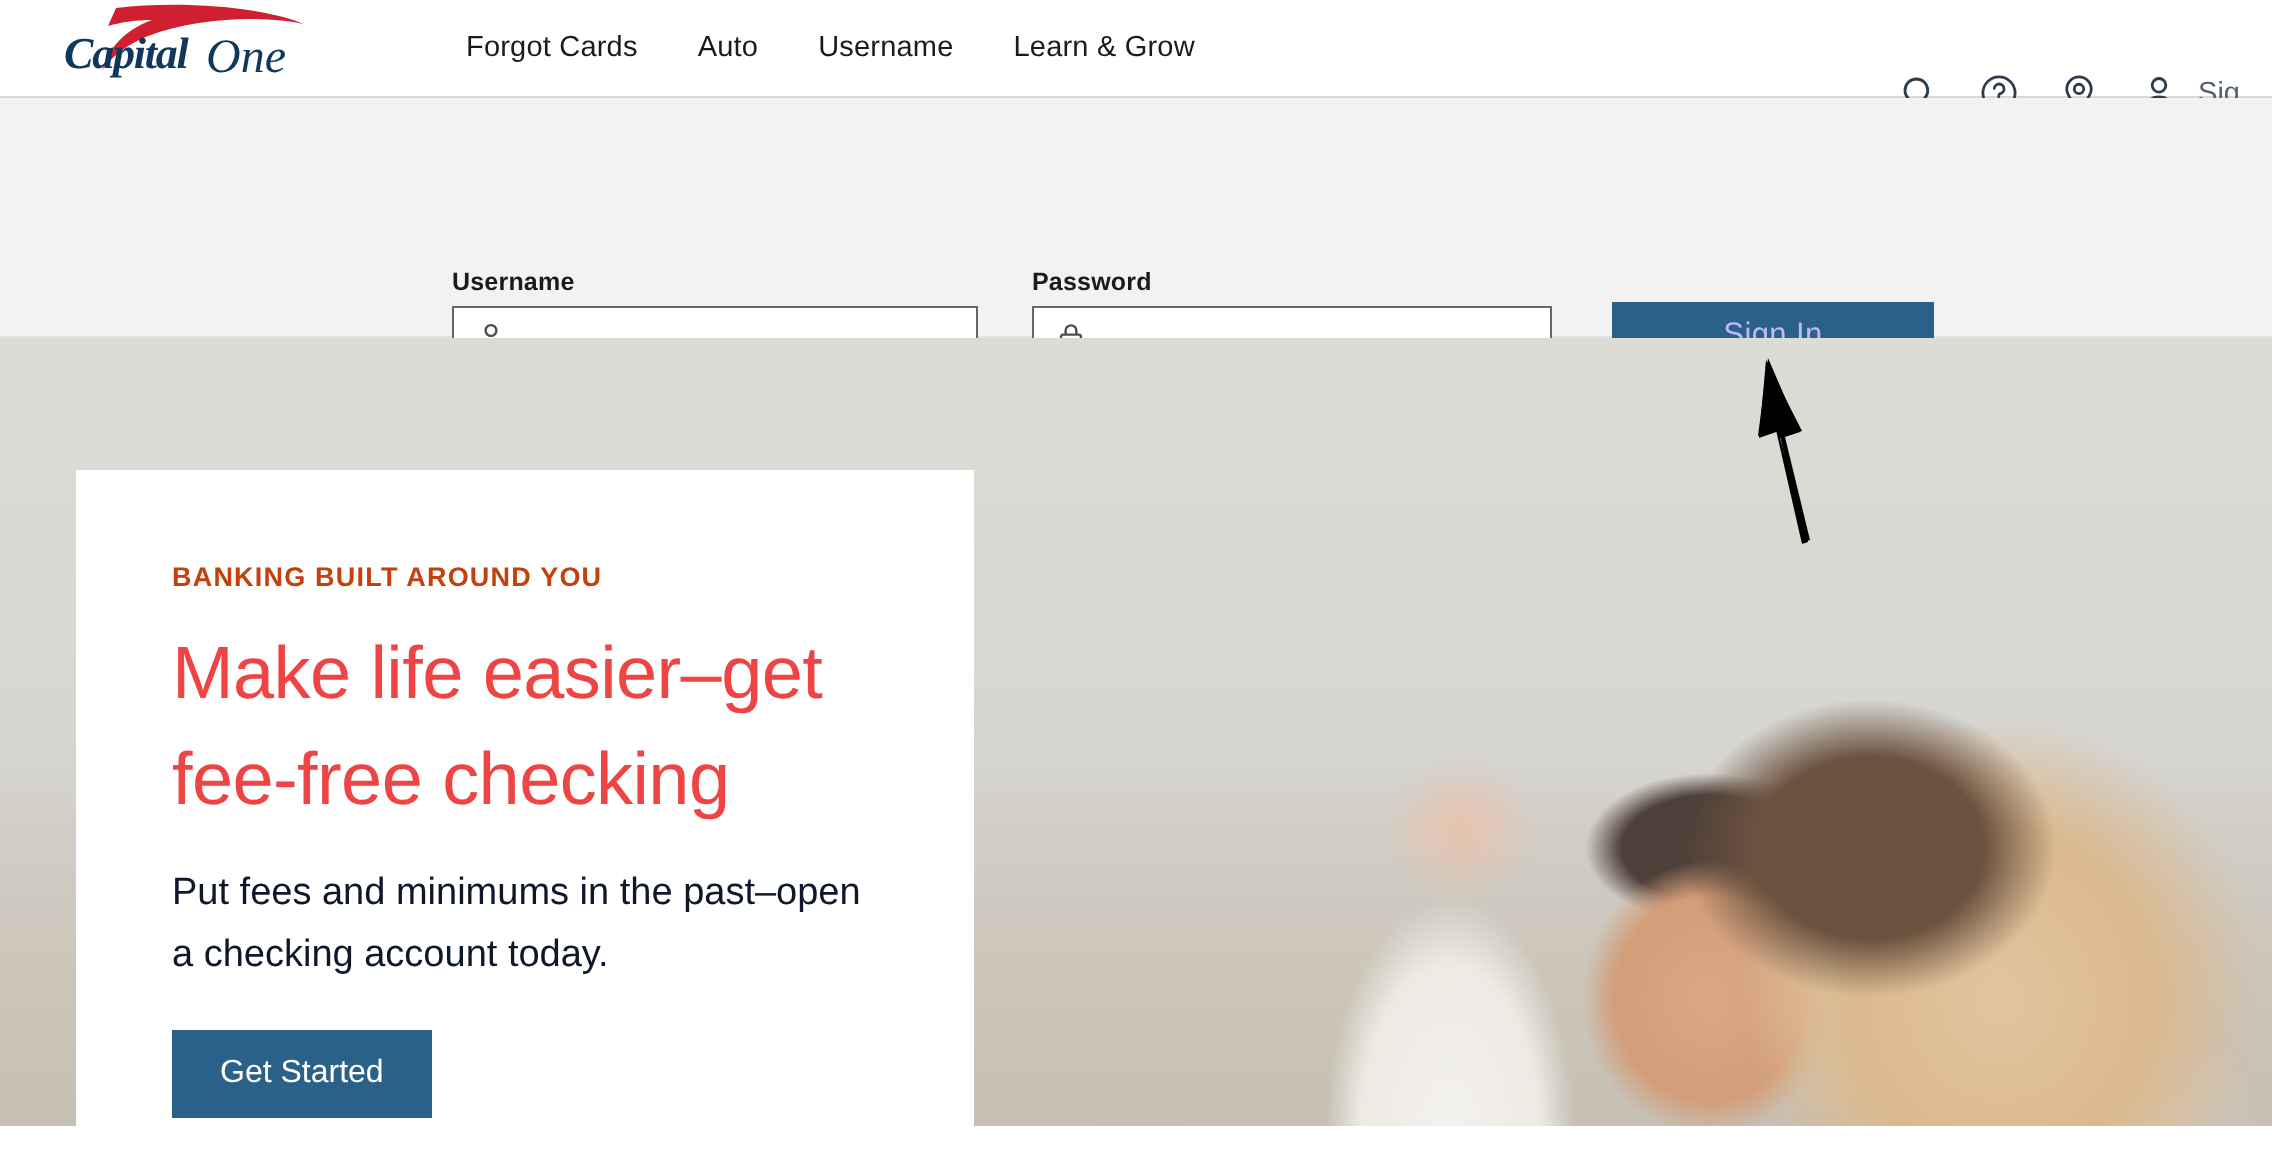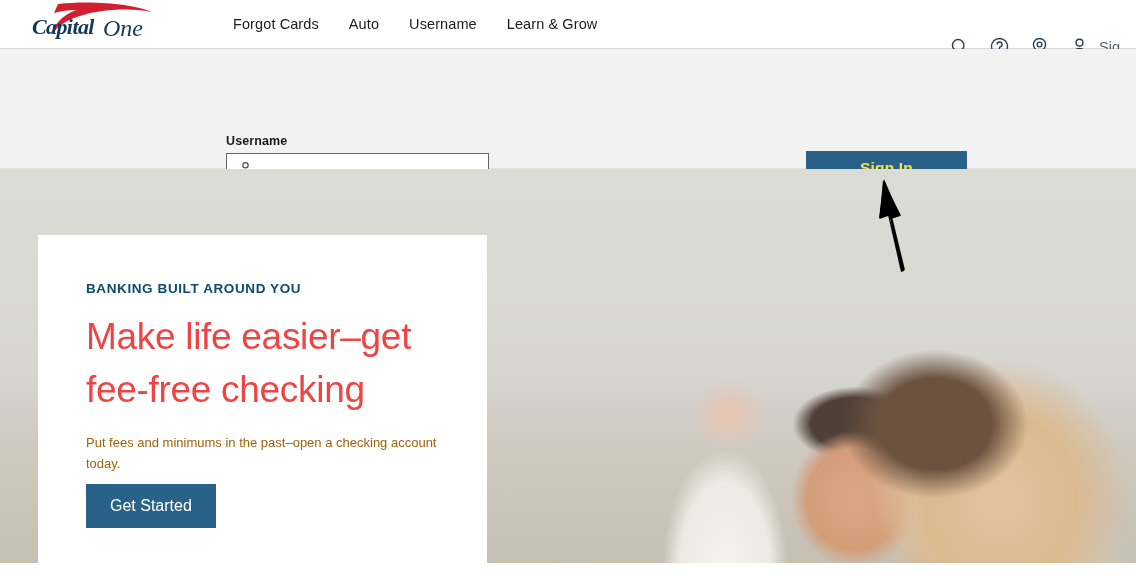--- a/index.html
+++ b/index.html
@@ -133,24 +133,24 @@
     color: #31618a;
     text-decoration: none;
     border-bottom: 1px solid transparent;
   }
 
   .signin-btn {
     position: absolute;
     left: 806px; top: 102px;
     width: 161px; height: 33px;
     background: #2a6189;
-    color: #fde047;
+    color: #c4b5fd;
     border: 0;
     font-size: 15.5px;
-    font-weight: bold;
+    font-weight: normal;
     font-family: "Liberation Sans", sans-serif;
     cursor: pointer;
     letter-spacing: 0.2px;
   }
   .setup-link {
     position: absolute;
     left: 806px; top: 145px;
     font-size: 13px;
     color: #31618a;
     text-decoration: none;
@@ -197,39 +197,39 @@
     position: absolute;
     left: 38px; top: 66px;
     width: 449px; height: 328px;
     background: #ffffff;
     padding: 30px 48px 0 48px;
   }
   .eyebrow {
     font-size: 13.5px;
     font-weight: bold;
     letter-spacing: 0.6px;
-    color: #0c4a6e;
+    color: #c2410c;
     margin-top: 16px;
   }
   .hero-title {
     font-size: 37px;
     font-weight: normal;
     line-height: 1.42;
     color: #ef4444;
     margin-top: 15px;
     letter-spacing: -0.3px;
   }
   .hero-body {
-    font-size: 13px;
+    font-size: 19px;
     line-height: 1.62;
-    color: #a16207;
+    color: #0f172a;
     margin-top: 16px;
   }
   .get-started {
-    margin-top: 10px;
+    margin-top: 21px;
     display: inline-block;
     background: #2a6189;
     color: #ffffff;
     border: 0;
     padding: 13px 24px;
     font-size: 16px;
     font-family: "Liberation Sans", sans-serif;
     cursor: pointer;
     text-decoration: none;
   }
@@ -304,20 +304,33 @@
         <span class="fico">
           <svg width="17" height="17" viewBox="0 0 24 24" fill="none" stroke="#4a4f55" stroke-width="1.7">
             <circle cx="12" cy="7.4" r="3.8"></circle>
             <path d="M4.8 20.6c0-4.1 3.2-6.5 7.2-6.5s7.2 2.4 7.2 6.5" stroke-linecap="round"></path>
           </svg>
         </span>
         <input type="text" placeholder="" style="">
       </div>
     </div>
 
+    <div class="field-group fg-pass">
+      <label class="field-label">Password</label>
+      <div class="field-box">
+        <span class="fico">
+          <svg width="17" height="17" viewBox="0 0 24 24" fill="none" stroke="#4a4f55" stroke-width="1.7">
+            <rect x="5" y="10.3" width="14" height="10.4" rx="1.6"></rect>
+            <path d="M8.2 10.3V7.6a3.8 3.8 0 0 1 7.6 0v2.7"></path>
+            <circle cx="12" cy="15.4" r="1.15" fill="#4a4f55" stroke="none"></circle>
+          </svg>
+        </span>
+        <input type="password" placeholder="" style="">
+      </div>
+    </div>
 
     <label class="remember">
       <span class="cbox"></span>
       <span class="rtxt">Remember Me</span>
     </label>
 
     <a class="forgot-link" href="#">Forgot Username or Password?</a>
 
     <button class="signin-btn">Sign In</button>
 

